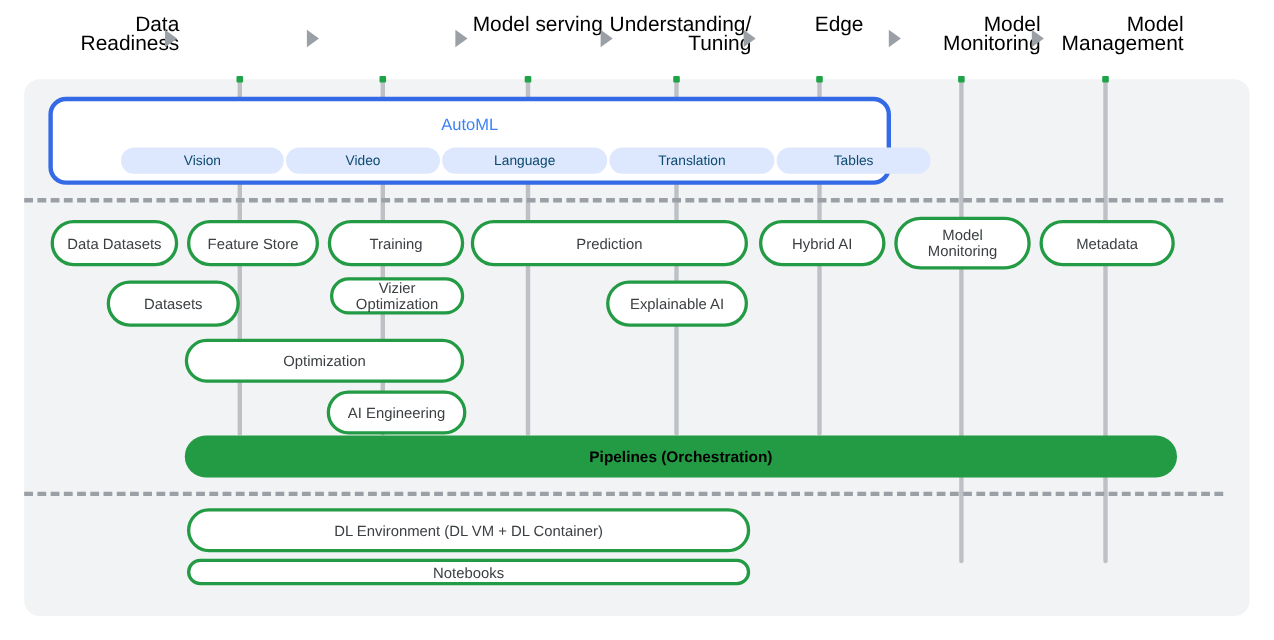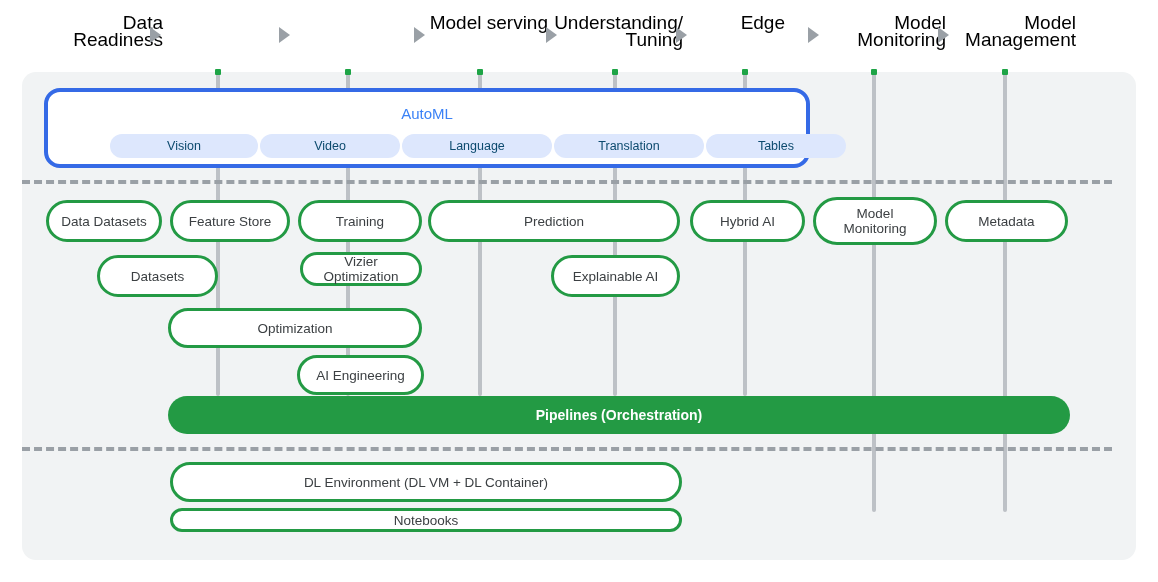--- a/index.html
+++ b/index.html
@@ -86,21 +86,21 @@
     color:#3c4043;
     white-space:pre-line;
   }
 
   
   .bar{
     position:absolute;
     background:#239a44;
     border-radius:22px;
     display:flex;align-items:center;justify-content:center;
-    color:#ffffff;font-size:14px;font-weight:bold;
+    color:#000000;font-size:14px;font-weight:bold;
   }
 </style>
 </head>
 <body>
 
 <div id="stage">
 
   <div class="canvas"></div>
 
   <div class="phase-strip" id="phase-strip">

